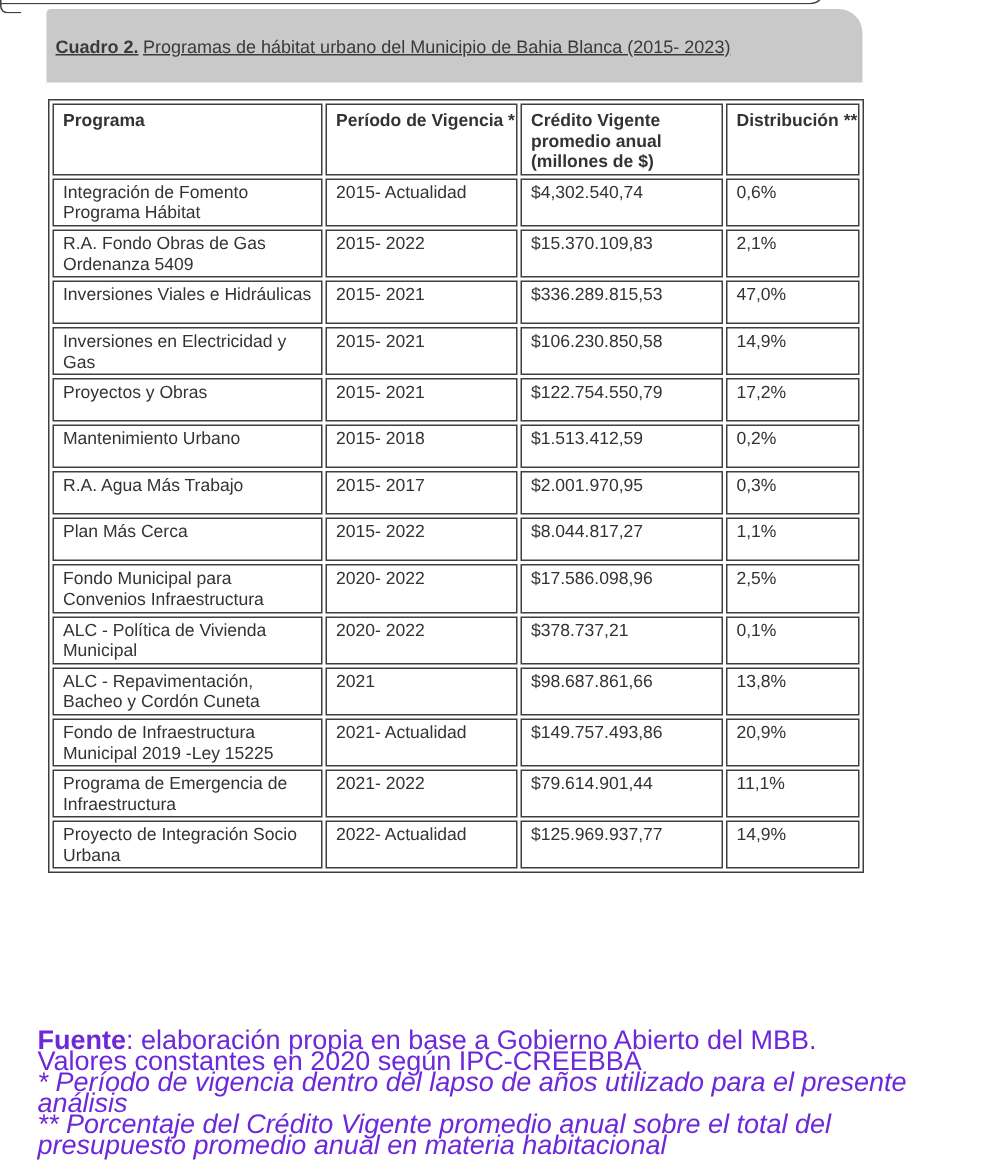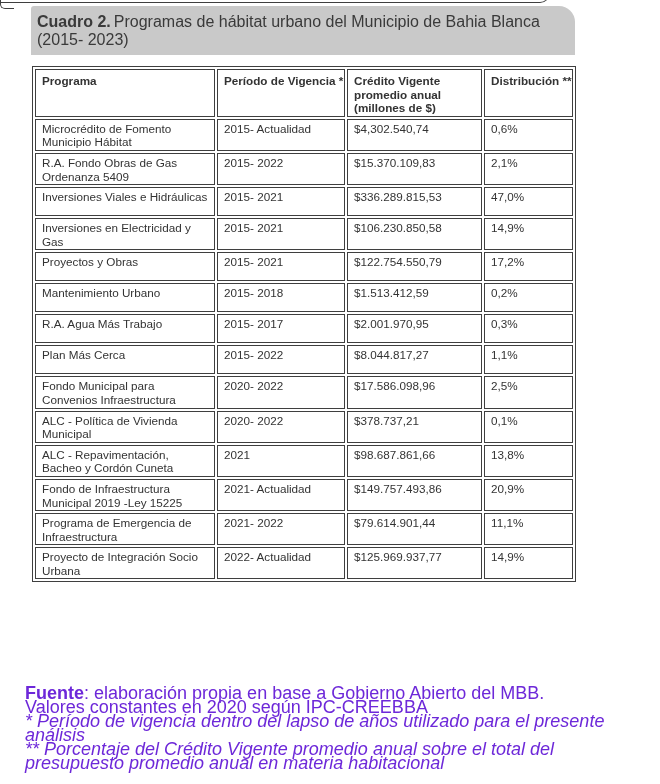--- a/index.html
+++ b/index.html
@@ -21,21 +21,21 @@
     position:absolute;left:0;top:-9px;width:13px;height:17px;
     border-left:1.8px solid #3f3f3f;border-bottom:1.8px solid #3f3f3f;
     border-radius:0 0 0 5px;
   }
   .title-box{
     position:absolute;left:31px;top:6px;width:544px;height:49px;
     background:#c9c9c9;
     border-radius:3px 16px 0 0;
     display:flex;align-items:center;
     box-sizing:border-box;padding-left:6px;
-    color:#3a3a3a;font-size:16px;
+    color:#3a3a3a;font-size:12px;text-decoration:underline;
   }
   .title-box b{margin-right:3px;}
   .table-wrap{
     position:absolute;left:32px;top:66px;width:544px;border-radius:21px;
   }
   table.data{
     border-collapse:separate;border-spacing:2px;
     border:1.5px solid #3f3f3f;
     width:544px;box-sizing:border-box;
     table-layout:fixed;
@@ -87,21 +87,21 @@
     <thead>
       <tr>
         <th>Programa</th>
         <th>Período de Vigencia *</th>
         <th class="wrap">Crédito Vigente promedio anual (millones de $)</th>
         <th>Distribución **</th>
       </tr>
     </thead>
     <tbody>
         <tr>
-          <td>Microcrédito de Fomento Municipio Hábitat</td>
+          <td>Integración de Fomento Programa Hábitat</td>
           <td>2015- Actualidad</td>
           <td>$4,302.540,74</td>
           <td>0,6%</td>
         </tr>
         <tr>
           <td>R.A. Fondo Obras de Gas Ordenanza 5409</td>
           <td>2015- 2022</td>
           <td>$15.370.109,83</td>
           <td>2,1%</td>
         </tr>

